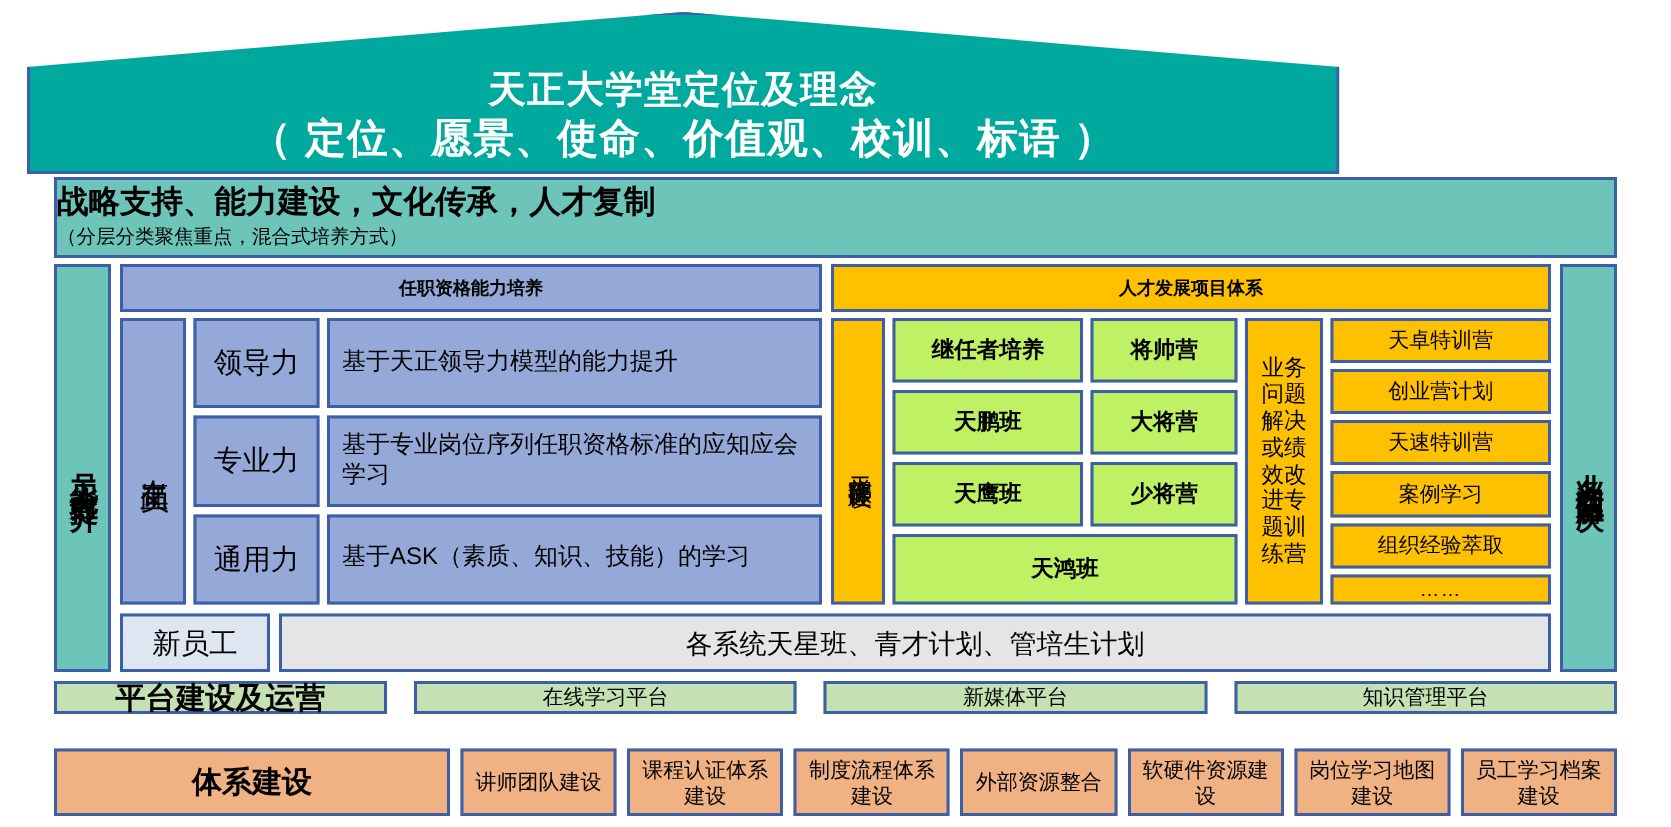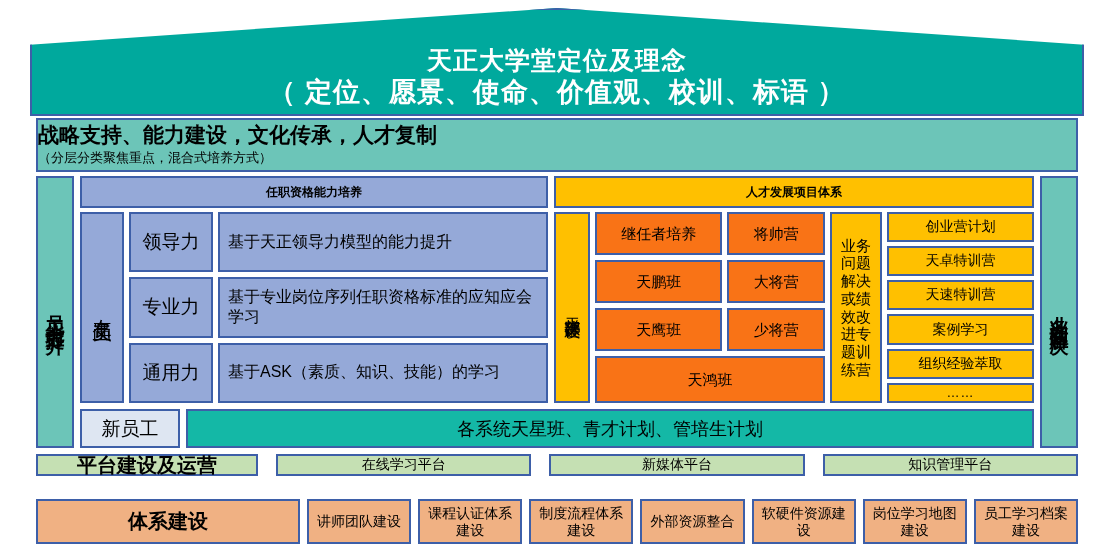--- a/index.html
+++ b/index.html
@@ -5,21 +5,21 @@
   html,body{margin:0;padding:0;background:#ffffff;}
   body{
     width:1114px;height:551px;overflow:hidden;
     font-family:"Liberation Sans","DejaVu Sans",sans-serif;
     color:#000;
   }
   .stage{position:relative;width:1114px;height:551px;}
 
   
   .roof{
-    position:absolute;left:30px;top:8px;width:1054px;height:108px;
+    position:absolute;left:18px;top:8px;width:875px;height:108px;
     background:#00A99D;
     border:2px solid #3D5FA8;
     box-sizing:border-box;
     -webkit-clip-path:polygon(50% 0%,100% 34%,100% 100%,0% 100%,0% 34%);
     clip-path:polygon(50% 0%,100% 34%,100% 100%,0% 100%,0% 34%);
     display:flex;flex-direction:column;align-items:center;justify-content:flex-end;
     padding-bottom:6px;
   }
   .roof-l1{font-size:25px;font-weight:bold;color:#fff;line-height:1.18;letter-spacing:1px;}
   .roof-l2{font-size:27px;font-weight:bold;color:#fff;line-height:1.2;letter-spacing:1px;}
@@ -83,23 +83,23 @@
   .gold-body{flex:1;display:flex;gap:5px;}
   .cadre{
     width:36px;background:#FFC000;border:2px solid #3D5FA8;box-sizing:border-box;
     display:flex;align-items:center;justify-content:center;
     writing-mode:vertical-rl;text-orientation:upright;
     font-size:16px;letter-spacing:1px;
   }
   .cadre-grid{width:230px;display:flex;flex-direction:column;gap:5px;}
   .cg-row{flex:1;display:flex;gap:5px;}
   .gbox{
-    background:#f97316;border:2px solid #3D5FA8;box-sizing:border-box;
-    display:flex;align-items:center;justify-content:center;
-    font-size:15px;text-align:center;line-height:1.2;
+    background:#bef264;border:2px solid #3D5FA8;box-sizing:border-box;
+    display:flex;align-items:center;justify-content:center;
+    font-size:15px;text-align:center;line-height:1.2;font-weight:bold;
   }
   .cg-row .gbox:first-child{flex:1.32;}
   .cg-row .gbox:last-child{flex:1;}
   .cg-wide{flex:1;}
   .biz{
     width:52px;background:#FFC000;border:2px solid #3D5FA8;box-sizing:border-box;
     display:flex;align-items:center;justify-content:center;
     font-size:15px;line-height:1.18;text-align:center;writing-mode:horizontal-tb;
     padding:0 2px;
   }
@@ -110,21 +110,21 @@
   }
   .prog-dots{flex:0.62;font-size:13px;letter-spacing:1px;}
 
   
   .newrow{height:39px;display:flex;gap:6px;}
   .newemp{
     width:100px;background:#DEE6F2;border:2px solid #3D5FA8;box-sizing:border-box;
     display:flex;align-items:center;justify-content:center;font-size:19px;
   }
   .newplan{
-    flex:1;background:#14b8a6;border:2px solid #3D5FA8;box-sizing:border-box;
+    flex:1;background:#e5e5e5;border:2px solid #3D5FA8;box-sizing:border-box;
     display:flex;align-items:center;justify-content:center;font-size:18px;
   }
 
   
   .row-green{
     position:absolute;left:36px;top:454px;width:1042px;height:22px;
     display:flex;gap:18px;
   }
   .gr-lead{
     width:222px;background:#C5E0B3;border:2px solid #3D5FA8;box-sizing:border-box;
@@ -207,22 +207,22 @@
               <div class="cg-row">
                 <div class="gbox">天鹰班</div>
                 <div class="gbox">少将营</div>
               </div>
               <div class="gbox cg-wide">天鸿班</div>
             </div>
 
             <div class="biz">业务问题解决或绩效改进专题训练营</div>
 
             <div class="prog-col">
+              <div class="prog">天卓特训营</div>
               <div class="prog">创业营计划</div>
-              <div class="prog">天卓特训营</div>
               <div class="prog">天速特训营</div>
               <div class="prog">案例学习</div>
               <div class="prog">组织经验萃取</div>
               <div class="prog prog-dots">……</div>
             </div>
           </div>
         </div>
       </div>
 
       <div class="newrow">

